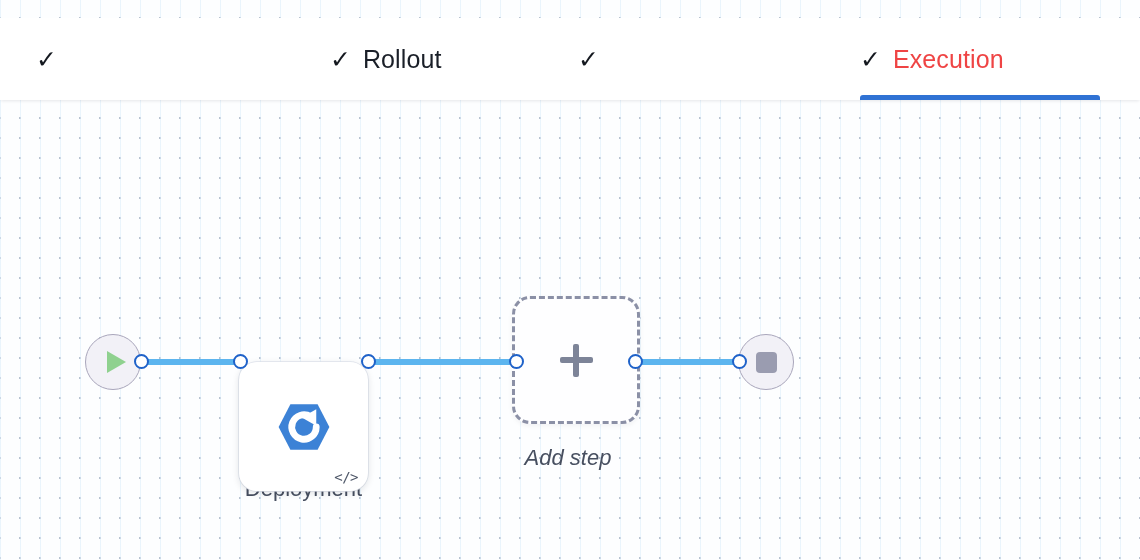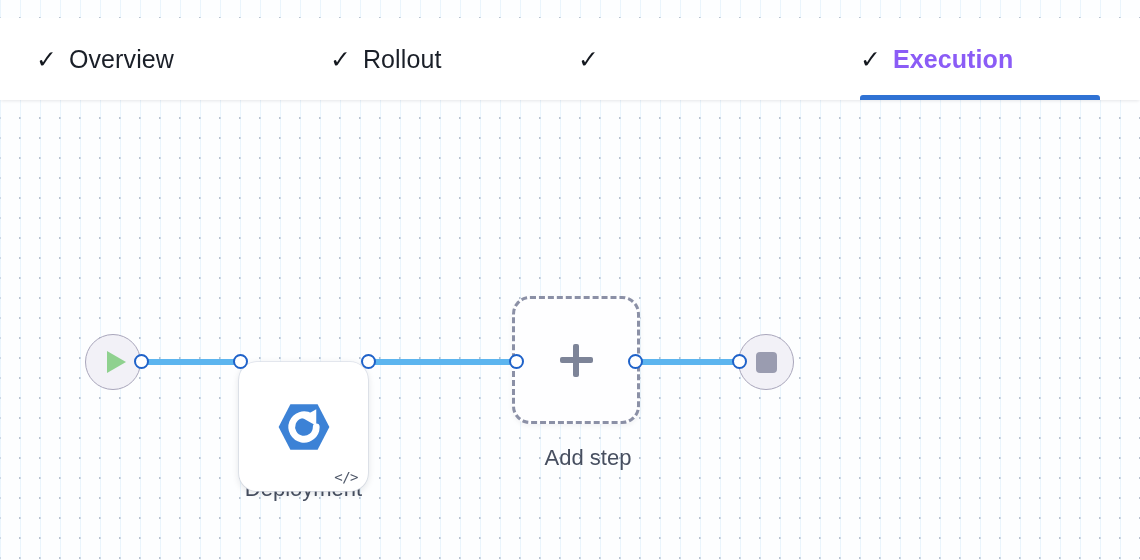--- a/index.html
+++ b/index.html
@@ -63,22 +63,22 @@
     display: inline-block;
     font-family: "DejaVu Sans", sans-serif;
   }
   .tab .tab-label {
     font-size: 25px;
     color: #1a1f28;
     letter-spacing: 0.1px;
     white-space: nowrap;
   }
   .tab.active .tab-label {
-    font-weight: bold;
-    color: #8b5cf6;
+    font-weight: normal;
+    color: #ef4444;
   }
   .tab .underline {
     display: none;
   }
   .tab.active .underline {
     display: block;
     position: absolute;
     left: 0;
     right: 0;
     bottom: 0;
@@ -241,23 +241,24 @@
   .plus-icon:before, .plus-icon:after {
     content: "";
     position: absolute;
     background: #7d8498;
     border-radius: 2px;
   }
   .plus-icon:before { left: 0; top: 13.5px; width: 33px; height: 5.5px; }
   .plus-icon:after  { top: 0; left: 13.5px; height: 33px; width: 5.5px; }
 
   #caption-addstep {
-    left: 488px;
+    left: 468px;
     top: 343px;
     width: 200px;
+    font-style: italic;
   }
 
   
   #node-end {
     left: 738px;
     top: 234px;
     width: 56px;
     height: 56px;
     border-radius: 50%;
     background: #f2f1f7;
@@ -278,21 +279,20 @@
 </head>
 <body>
 
 <div id="app">
 
   <div id="tabbar">
     <div class="tabs-row">
 
       <div class="tab" id="tab-0">
         <span class="chk">✓</span>
-        <span class="tab-label">Overview</span>
 
       </div>
 
       <div class="tab" id="tab-1">
         <span class="chk">✓</span>
         <span class="tab-label">Rollout</span>
 
       </div>
 
       <div class="tab" id="tab-2">

